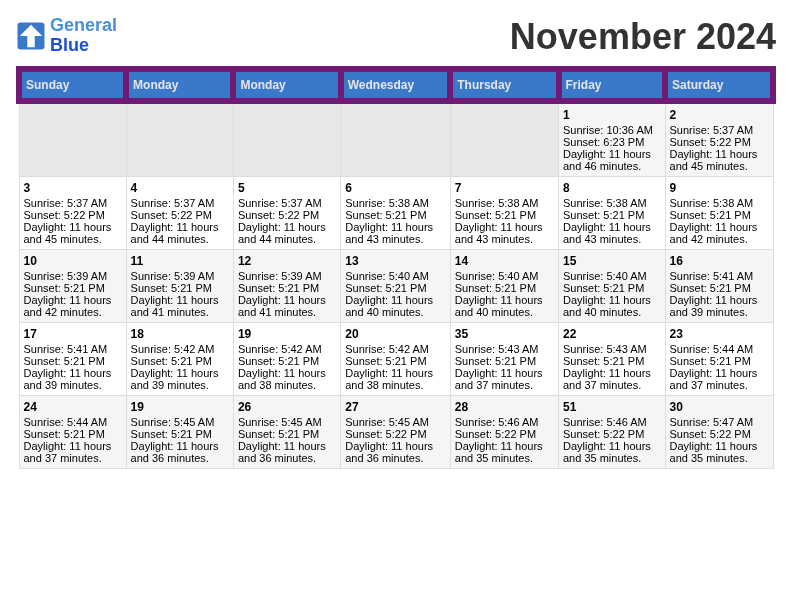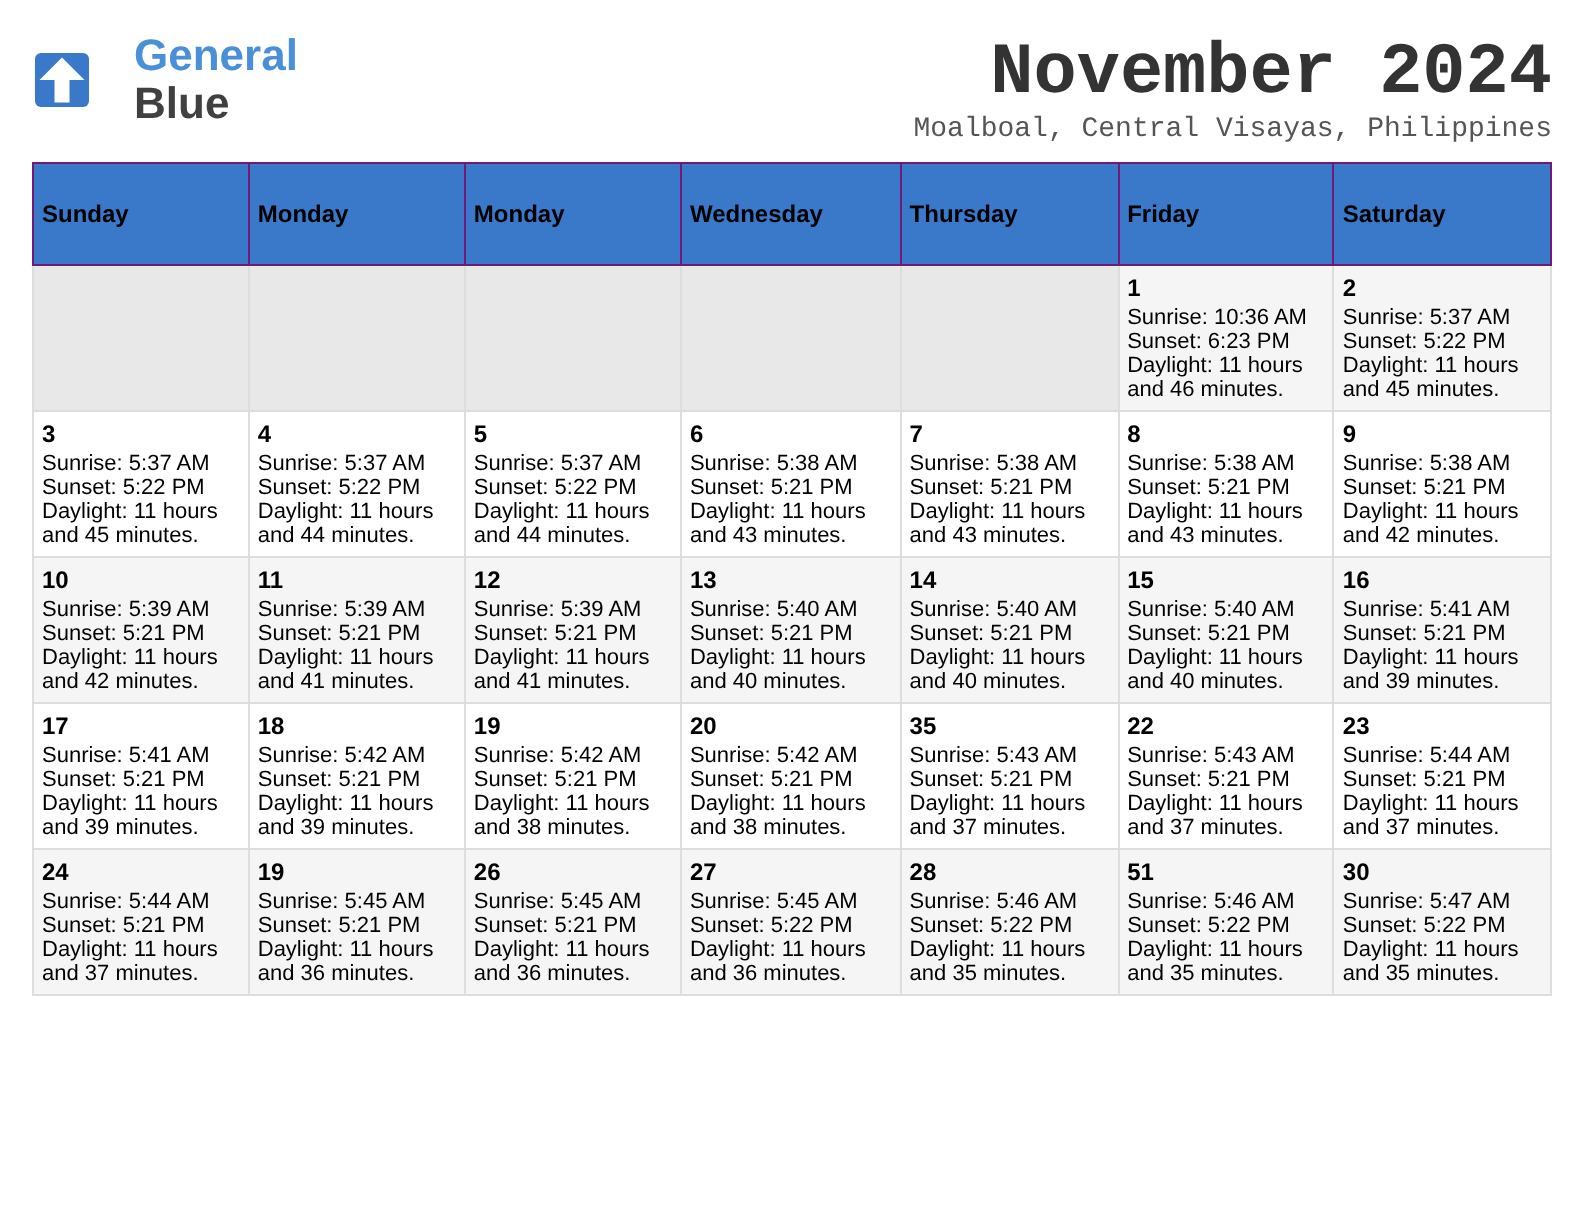--- a/index.html
+++ b/index.html
@@ -14,60 +14,57 @@
       display: flex;
       justify-content: space-between;
       align-items: flex-start;
       margin-bottom: 8px;
     }
     .logo {
       display: flex;
       align-items: center;
     }
     .logo-text {
-      font-size: 22px;
+      font-size: 18px;
       font-weight: bold;
       color: #333;
       line-height: 1.1;
-      margin-left: 17px;
     }
     .logo-text span {
       color: #4a90d9;
     }
     .logo-icon {
       width: 30px;
       height: 30px;
       margin-right: 4px;
     }
     .title-area {
-      text-align: right;
-      font-family: Liberation Mono, monospace;
     }
     .month-title {
       font-size: 36px;
       font-weight: bold;
       color: #333;
     }
     .location-title {
       font-size: 14px;
       color: #555;
     }
     .calendar-table {
       width: 100%;
       border-collapse: collapse;
       font-size: 11px;
     }
     .calendar-table thead th {
       background-color: #3a78c9;
-      color: #000000;
-      padding: 18px 4px;
+      color: #e5e5e5;
+      padding: 6px 4px;
       text-align: left;
       font-size: 12px;
       font-weight: bold;
-      border: 1px solid #701a75;
+      border: 6px solid #701a75;
     }
     .calendar-table tbody td {
       vertical-align: top;
       padding: 4px;
       border: 1px solid #ddd;
       min-height: 70px;
       width: 113px;
     }
     .calendar-table tbody tr:nth-child(odd) td {
       background-color: #f5f5f5;
@@ -92,26 +89,25 @@
 <body>
 
 <div class="header-area">
   <div class="logo">
     <svg class="logo-icon" viewBox="0 0 40 40">
       <rect x="2" y="2" width="36" height="36" rx="4" fill="#3a78c9"></rect>
       <polygon points="20,5 35,20 25,20 25,35 15,35 15,20 5,20" fill="white"></polygon>
     </svg>
     <div class="logo-text">
       <div><span>General</span></div>
-      <div style="color:#404040;">Blue</div>
+      <div style="color:#1d4ed8;">Blue</div>
     </div>
   </div>
   <div class="title-area">
     <div class="month-title">November 2024</div>
-    <div class="location-title">Moalboal, Central Visayas, Philippines</div>
   </div>
 </div>
 
 <table class="calendar-table">
   <thead>
     <tr id="header-row">
         <th>Sunday</th>
         <th>Monday</th>
         <th>Monday</th>
         <th>Wednesday</th>

